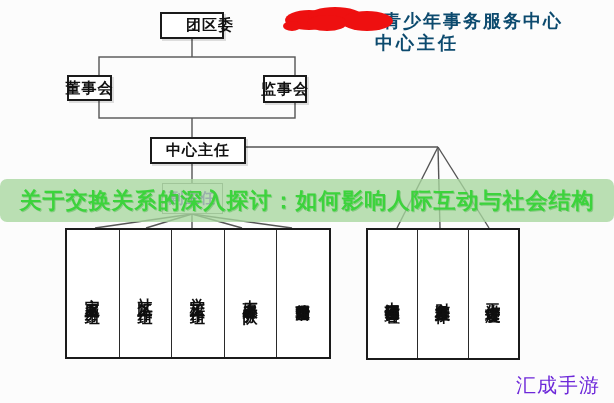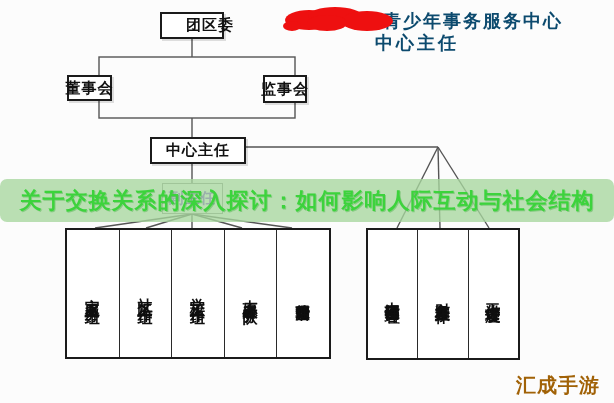--- a/index.html
+++ b/index.html
@@ -83,21 +83,21 @@
   }
   #banner-text{
     font-size:22px;font-weight:bold;color:#3cd33c;
     letter-spacing:1px;white-space:nowrap;
     text-shadow:1px 1px 0 rgba(37,165,37,0.35);
   }
 
   
   #watermark{
     position:absolute;left:516px;top:372px;
-    font-size:20px;font-weight:bold;color:#a16207;
+    font-size:20px;font-weight:normal;color:#6d28d9;
     letter-spacing:1px;white-space:nowrap;
   }
 </style>
 </head>
 <body>
 
 <div id="canvas">
 
   <svg id="lines" viewBox="0 0 614 403" xmlns="http://www.w3.org/2000/svg">
     <g stroke="#555555" stroke-width="1.4" fill="none">

